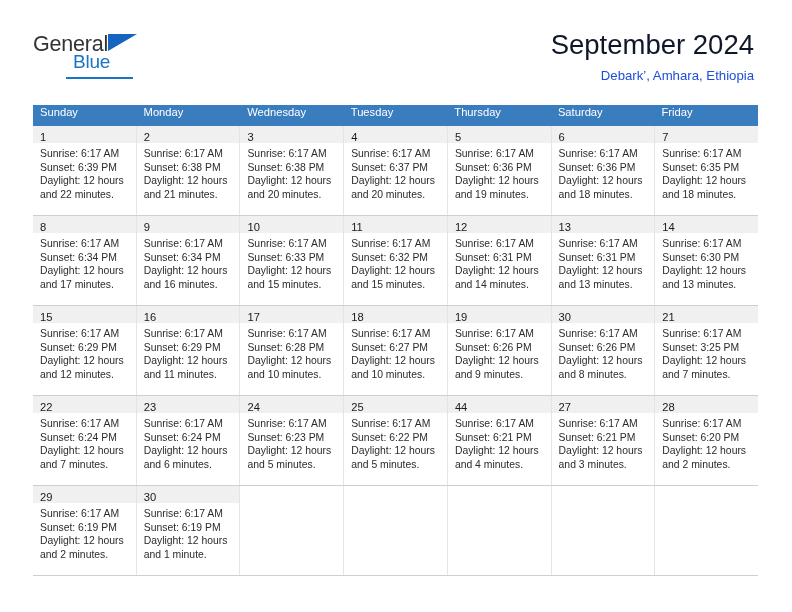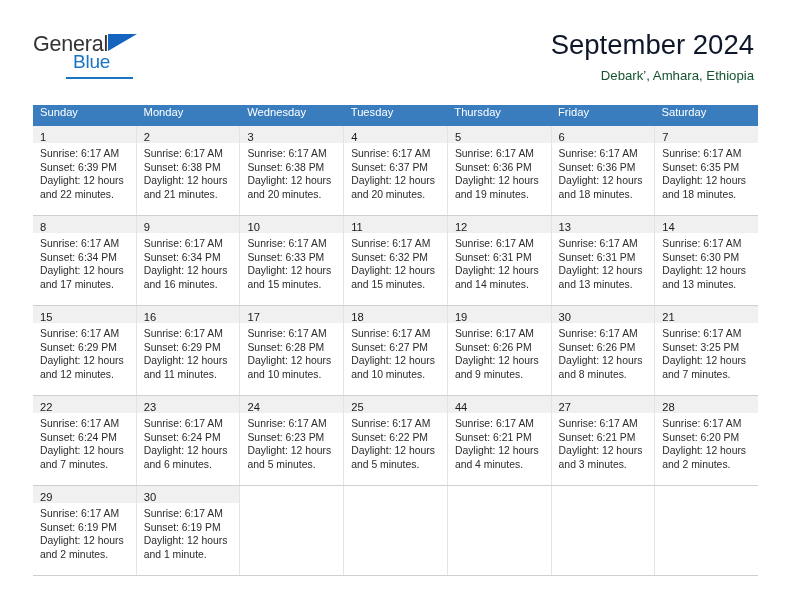--- a/index.html
+++ b/index.html
@@ -79,21 +79,21 @@
     text-align: right;
   }
   .cal-title {
     font-size: 27.5px;
     color: #0f172a;
     line-height: 34px;
     white-space: nowrap;
   }
   .cal-subtitle {
     font-size: 13.2px;
-    color: #14532d;
+    color: #1d4ed8;
     line-height: 20px;
     margin-top: 4px;
     white-space: nowrap;
   }
 
   
   .calendar {
     position: absolute;
     left: 33px;
     top: 105px;
@@ -180,22 +180,22 @@
   </div>
 
   <div class="calendar">
 
     <div class="grid-row head-row">
       <div class="head-cell">Sunday</div>
       <div class="head-cell">Monday</div>
       <div class="head-cell">Wednesday</div>
       <div class="head-cell">Tuesday</div>
       <div class="head-cell">Thursday</div>
+      <div class="head-cell">Saturday</div>
       <div class="head-cell">Friday</div>
-      <div class="head-cell">Saturday</div>
     </div>
 
     <div id="weeks-container">
         <div class="grid-row week-row">
           <div class="day-cell">
             <div class="daynum-strip"><span class="daynum">1</span></div>
             <div class="cell-body">
               <div class="cell-line">Sunrise: 6:17 AM</div>
               <div class="cell-line">Sunset: 6:39 PM</div>
               <div class="cell-line">Daylight: 12 hours</div>

